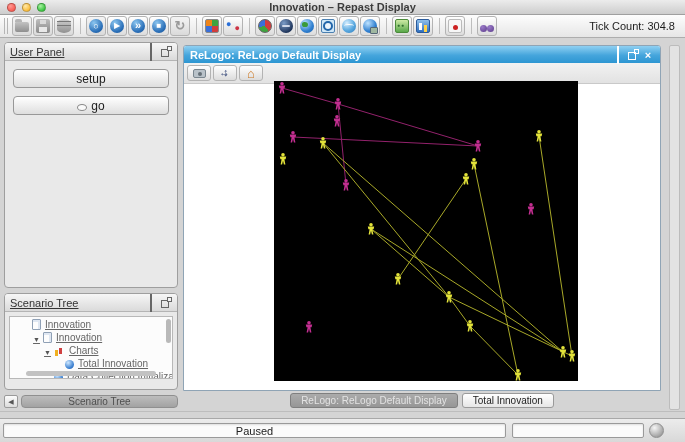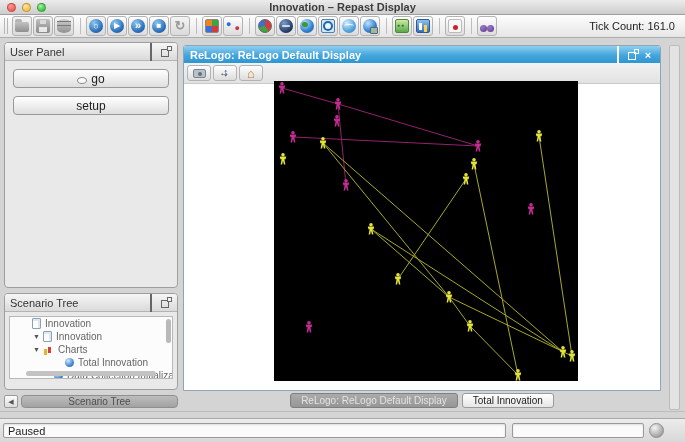--- a/index.html
+++ b/index.html
@@ -74,21 +74,21 @@
   .ti-cherry{ background:#f7f7f7; border:1px solid #bbb; border-radius:2px; }
   .ti-cherry::after{ content:""; position:absolute; left:4px; top:5px; width:5px; height:5px; border-radius:50%; background:#cc2222; }
   .ti-binoc::before{ content:""; position:absolute; left:0; bottom:1px; width:7px; height:7px; border-radius:50%; background:radial-gradient(circle at 35% 30%,#9a7ac8,#5a3a8a); }
   .ti-binoc::after{ content:""; position:absolute; right:0; bottom:1px; width:7px; height:7px; border-radius:50%; background:radial-gradient(circle at 35% 30%,#9a7ac8,#5a3a8a); }
   .tbtn.disabled{ background:linear-gradient(#f4f4f4,#dadada); }
 
   
   .panel { position:absolute; background:#e9e9e9; border:1px solid #9e9e9e; border-radius:4px; overflow:hidden; }
   .panel-titlebar { height:18px; background:linear-gradient(#f6f6f6,#dadada); border-bottom:1px solid #b4b4b4;
     display:flex; align-items:center; padding:0 5px; }
-  .panel-title { font-size:11px; color:#333; flex:1; }
+  .panel-title { font-size:11px; color:#333; flex:1;text-decoration:underline; }
   .wc { width:12px; height:12px; display:inline-flex; align-items:center; justify-content:center; position:relative; margin-left:3px; }
   .wc-min::before{ content:""; width:7px; height:2px; background:#666; }
   .wc-max::before{ content:""; width:7px; height:6px; border:1px solid #666; }
   .wc-float::before{ content:""; position:absolute; width:6px; height:6px; border:1px solid #666; left:1px; bottom:1px; }
   .wc-float::after{ content:""; position:absolute; width:3px; height:3px; border:1px solid #666; right:0; top:0; background:#f4f4f4; }
   .relogo-wc .wc-min::before{ background:#fff; }
   .relogo-wc .wc-max::before{ border-color:#fff; }
   .relogo-wc .wc-float::before{ border-color:#fff; }
   .relogo-wc .wc-float::after{ border-color:#fff; background:transparent; }
   .wc-close{ font-size:11px; font-weight:bold; color:#fff; }
@@ -97,21 +97,21 @@
     background:linear-gradient(#ffffff,#dedede); font-size:12px; color:#1d1d1d; font-family:inherit; text-align:center; }
   .go-oval { display:inline-block; width:10px; height:7px; border:1px solid #8a8a8a; border-radius:50%;
     background:#fafafa; margin-right:4px; vertical-align:-1px; }
   .param-label { font-size:11px; color:#1d1d1d; margin:9px 0 2px 8px; }
   .param-input { display:block; margin-left:8px; width:84px; height:17px; border:1px solid #8f8f8f;
     background:#fff; font-size:11px; font-family:inherit; color:#111; padding:0 3px; }
 
   
   .tree-area { position:absolute; left:4px; top:22px; right:4px; bottom:10px; background:#fcfcfc;
     border:1px solid #b8b8b8; overflow:hidden; }
-  .tree-row { height:13px; display:flex; align-items:center; font-size:10px; color:#666; white-space:nowrap; }
+  .tree-row { height:13px; display:flex; align-items:flex-end; font-size:10px; color:#666; white-space:nowrap;text-decoration:underline; }
   .tree-exp { width:13px; font-size:7px; color:#555; text-align:center; flex:none; }
   .tree-ico { flex:none; margin-right:4px; position:relative; }
   .ico-doc { width:9px; height:11px; background:#fdfdfd; border:1px solid #8fa0b5; border-radius:1px; box-shadow:inset -2px 2px 0 #dfe7f2; }
   .ico-chart { width:11px; height:10px; }
   .ico-chart::before{ content:""; position:absolute; left:1px; bottom:0; width:3px; height:6px; background:#f0b020; box-shadow:4px -2px 0 #d04040; }
   .ico-sphere { width:9px; height:9px; border-radius:50%; background:radial-gradient(circle at 35% 30%,#cfe8ff,#3a7fd0 65%,#2a5faa); }
   .vscroll { position:absolute; right:1px; top:2px; width:5px; height:24px; border-radius:3px; background:#b9b9b9; }
   .hscroll { position:absolute; left:16px; bottom:2px; height:5px; width:130px; border-radius:3px; background:#c2c2c2; }
   .dock-tabbar { position:absolute; left:4px; top:394px; width:174px; height:15px; display:flex; align-items:center; }
   .dock-arrow { width:14px; height:13px; border:1px solid #9a9a9a; border-radius:2px; background:linear-gradient(#fcfcfc,#dcdcdc);
@@ -233,36 +233,36 @@
       </button>
       <span class="tsep"></span>
       <button class="tbtn">
         <span class="ticon ti-cherry"></span>
       </button>
       <span class="tsep"></span>
       <button class="tbtn">
         <span class="ticon ti-binoc"></span>
       </button>
     </span>
-  <span class="tick-count">Tick Count: 161.0</span>
+  <span class="tick-count">Tick Count: 304.8</span>
 </div>
 
 <div class="panel" style="left:4px; top:42px; width:174px; height:246px;">
   <div class="panel-titlebar">
     <span class="panel-title">User Panel</span>
     <span class="wc">
         <span class="wc-min"></span>
       </span>
     <span class="wc">
         <span class="wc-max"></span>
       </span>
     <span class="wc wc-float"></span>
   </div>
+  <button class="up-btn">setup</button>
   <button class="up-btn"><span class="go-oval"></span><span>go</span></button>
-  <button class="up-btn">setup</button>
 </div>
 
 <div class="panel" style="left:4px; top:293px; width:174px; height:97px;">
   <div class="panel-titlebar">
     <span class="panel-title">Scenario Tree</span>
     <span class="wc">
         <span class="wc-min"></span>
       </span>
     <span class="wc">
         <span class="wc-max"></span>
@@ -273,21 +273,21 @@
     <div id="tree-rows">
         <div class="tree-row" style="padding-left: 22px;">
           <span class="tree-ico ico-doc"></span>
           <span>Innovation</span>
         </div>
         <div class="tree-row" style="padding-left: 20px;">
           <span class="tree-exp">▼</span>
           <span class="tree-ico ico-doc"></span>
           <span>Innovation</span>
         </div>
-        <div class="tree-row" style=" margin-left: 20px;">
+        <div class="tree-row" style="padding-left: 31px;">
           <span class="tree-exp">▼</span>
           <span class="tree-ico ico-chart"></span>
           <span>Charts</span>
         </div>
         <div class="tree-row" style="padding-left: 55px;">
           <span class="tree-ico ico-sphere"></span>
           <span>Total Innovation</span>
         </div>
         <div class="tree-row" style="padding-left: 44px;">
           <span class="tree-ico ico-sphere"></span>
@@ -381,16 +381,16 @@
 
 <div class="right-strip"></div>
 <div class="bottom-groove"></div>
 
 <div class="view-tabs">
   <span class="vtab selected">ReLogo: ReLogo Default Display</span>
   <span class="vtab normal">Total Innovation</span>
 </div>
 
 <div class="statusbar">
-  <span class="status-field" style="left:3px; width:503px;">Paused</span>
+  <span class="status-field" style="left:3px; width:503px;text-align:center;">Paused</span>
   <span class="status-field" style="left:512px; width:132px;"></span>
   <span class="status-ball"></span>
 </div>
 
 </body></html>

